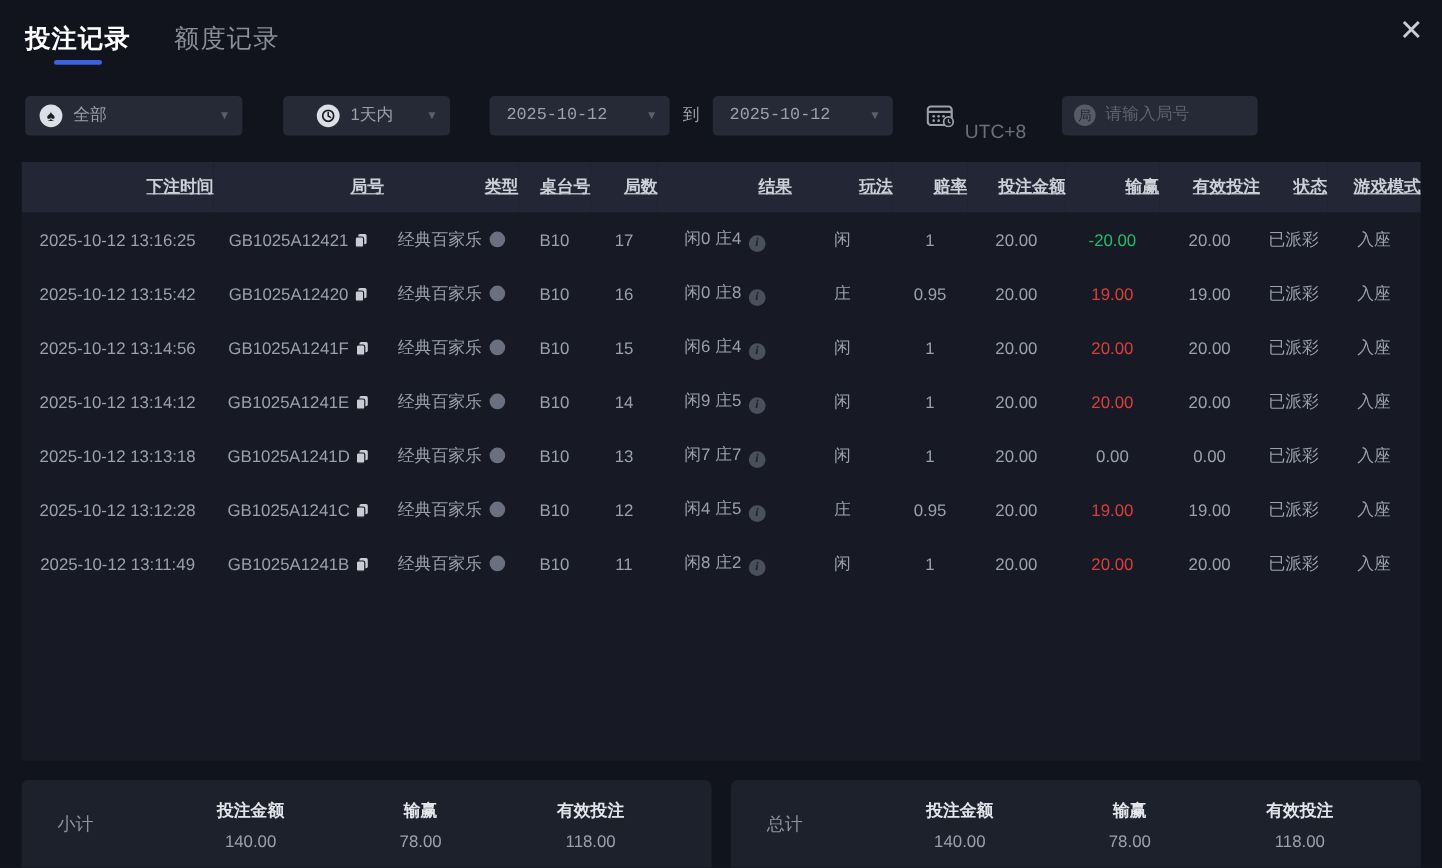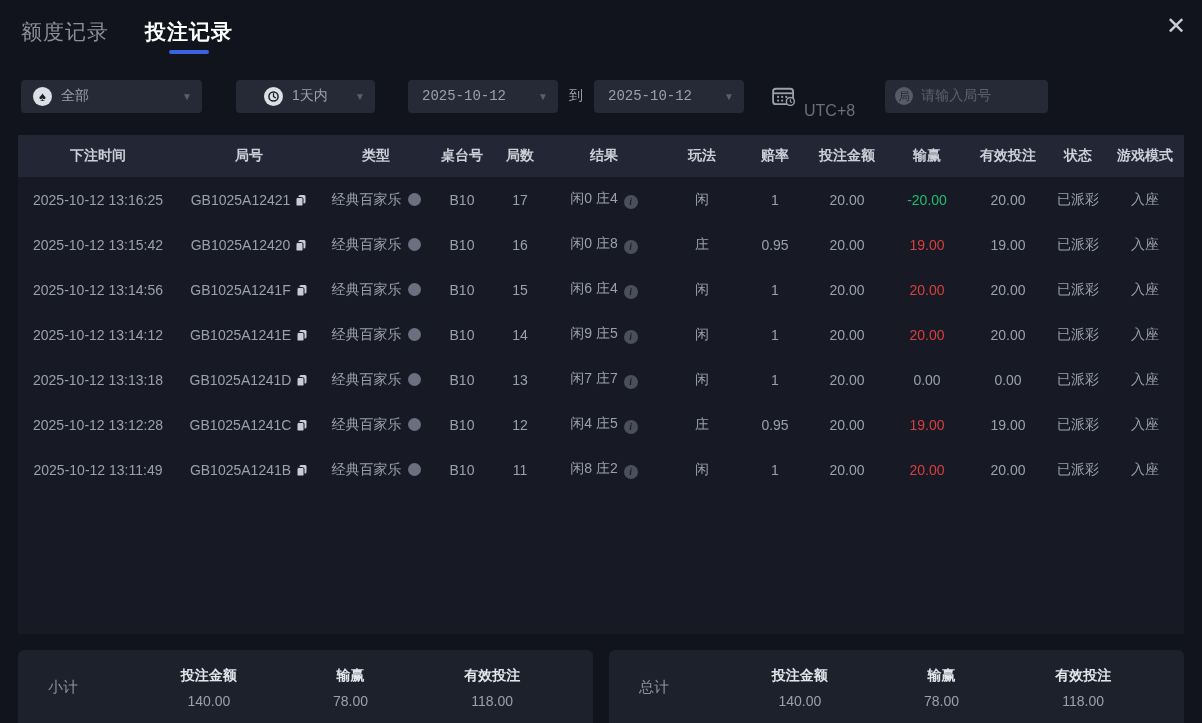--- a/index.html
+++ b/index.html
@@ -61,21 +61,21 @@
     color:#ffffff; font-size:16px; font-weight:bold; cursor:pointer; letter-spacing:2px;
     font-family:inherit;
   }
   
   .table-wrap {
     margin:15px 18px 0 18px; background:#171a24; height:499px; overflow:hidden;
   }
   table { width:100%; border-collapse:collapse; table-layout:fixed; }
   thead th {
     background:#232735; height:42px; font-size:14px; font-weight:bold; color:#cdd0d8;
-    text-align:center; white-space:nowrap;
+    text-align:right; white-space:nowrap;text-decoration:underline;
   }
   tbody td {
     height:45px; font-size:14px; color:#9ba0ab; text-align:center; white-space:nowrap;
     overflow:hidden;
   }
   .ic-copy { display:inline-block; margin-left:5px; vertical-align:-2px; cursor:pointer; }
   .ic-dot {
     display:inline-block; width:13px; height:13px; border-radius:50%; background:#6b7080;
     margin-left:6px; vertical-align:-2px;
   }
@@ -97,26 +97,26 @@
   .panel .stats { flex:1; display:flex; }
   .stat { flex:1; text-align:center; }
   .stat .stat-label { font-size:14px; color:#e3e5ea; font-weight:bold; margin-bottom:8px; }
   .stat .stat-value { font-size:14px; color:#9ba0ab; }
   svg { display:block; }
 </style>
 </head>
 <body>
 
 <div class="topbar">
-  <div class="tab">
-    <span class="tab-label">额度记录</span>
-  </div>
   <div class="tab active">
     <span class="tab-label">投注记录</span>
     <span class="tab-underline"></span>
+  </div>
+  <div class="tab">
+    <span class="tab-label">额度记录</span>
   </div>
   <div class="close-btn">✕</div>
 </div>
 
 <div class="filters">
   <div class="select sel-game">
     <span class="circle-ic">♠</span>
     <span class="sel-text">全部</span>
     <span class="chev">▼</span>
   </div>

